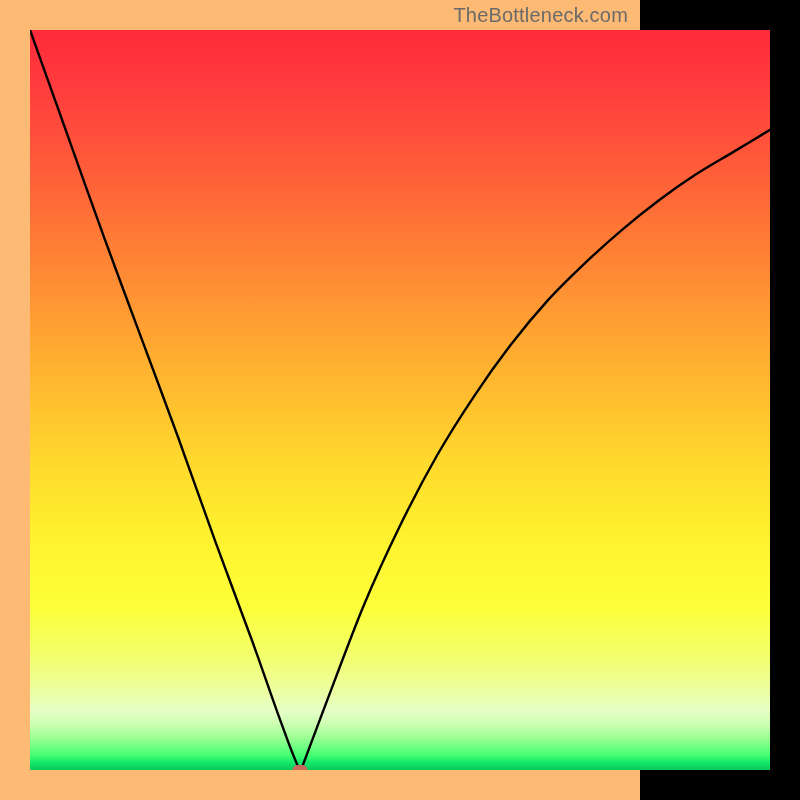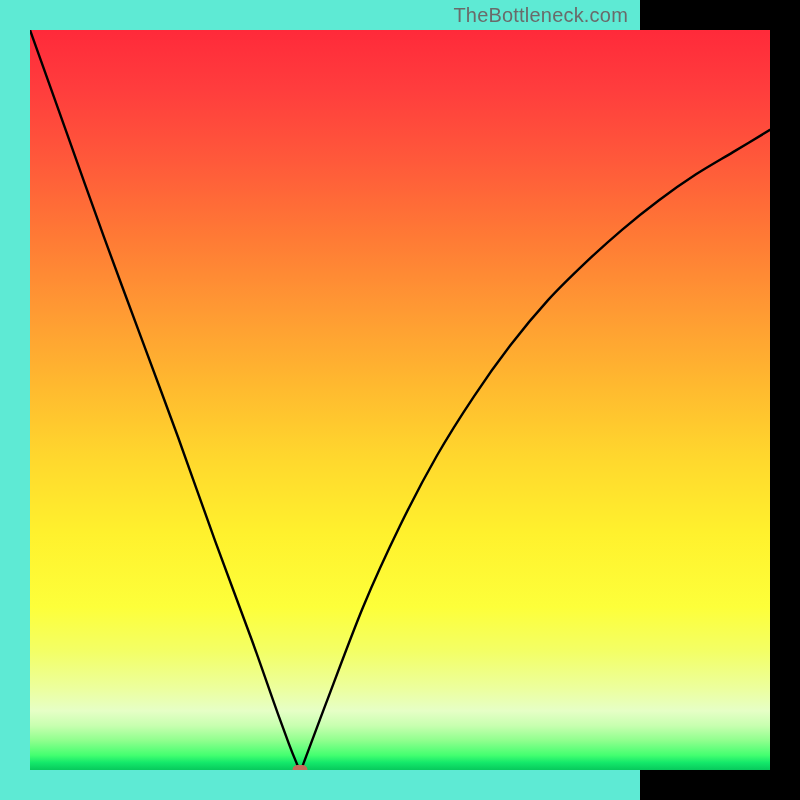--- a/index.html
+++ b/index.html
@@ -7,21 +7,21 @@
     padding: 0;
     width: 800px;
     height: 800px;
     background: #000;
     font-family: Arial, Helvetica, sans-serif;
   }
   .outer {
     position: relative;
     width: 640px;
     height: 800px;
-    background: #5eead4;
+    background: #fdba74;
   }
   .plot-area {
     position: absolute;
     left: 30px;
     top: 30px;
     width: 740px;
     height: 740px;
     overflow: hidden;
   }
   .gradient-bg {

